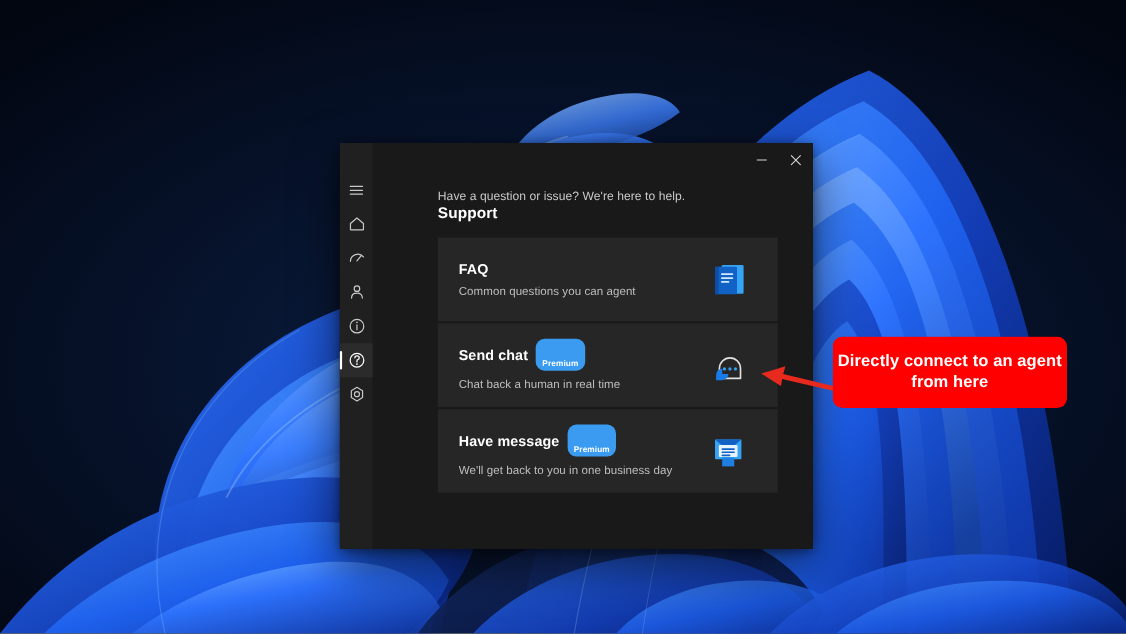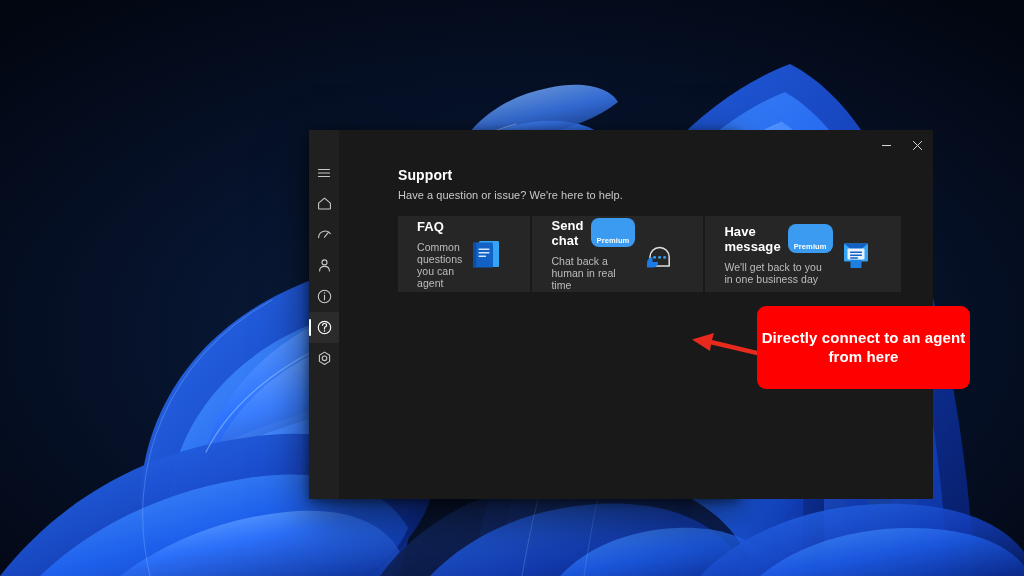--- a/index.html
+++ b/index.html
@@ -89,21 +89,21 @@
     font-size: 11px;
     color: #c9c9c9;
     letter-spacing: .05px;
   }
 
   #card-list {
     margin-top: 15px;
     margin-left: 59px;
     margin-right: 32px;
     display: flex;
-    flex-direction: row;
+    flex-direction: column;
     gap: 2px;
   }
   .card {
     position: relative;
     height: 76px;
     background: #262626;
     display: flex;
     align-items: center;
     padding: 0 16px 0 19px;
   }
@@ -147,21 +147,21 @@
   
   #annotation-arrow {
     position: absolute;
     left: 690px; top: 320px;
     width: 80px; height: 40px;
     pointer-events: none;
   }
   #annotation-box {
     position: absolute;
     left: 757px; top: 306px;
-    width: 213px; height: 83px;
+    width: 213px; height: 65px;
     background: #fe0000;
     border-radius: 9px;
     display: flex;
     align-items: center;
     justify-content: center;
     text-align: center;
     padding: 0 0;
   }
   #annotation-text {
     color: #ffffff;
@@ -328,22 +328,22 @@
         </div>
         <div class="caption-btn">
           <svg width="11" height="11" viewBox="0 0 11 11" stroke="#d6d6d6" stroke-width="1" stroke-linecap="round">
             <line x1="1.4" y1="1.4" x2="9.6" y2="9.6"></line>
             <line x1="9.6" y1="1.4" x2="1.4" y2="9.6"></line>
           </svg>
         </div>
       </div>
 
       <div id="page-head">
+        <div id="page-subtitle">Have a question or issue? We're here to help.</div>
         <div id="page-title">Support</div>
-        <div id="page-subtitle">Have a question or issue? We're here to help.</div>
       </div>
 
       <div id="card-list">
 
         <div class="card">
           <div class="card-text">
             <div class="card-title-row">
               <span class="card-title">FAQ</span>
             </div>
             <div class="card-desc">Common questions you can agent</div>

